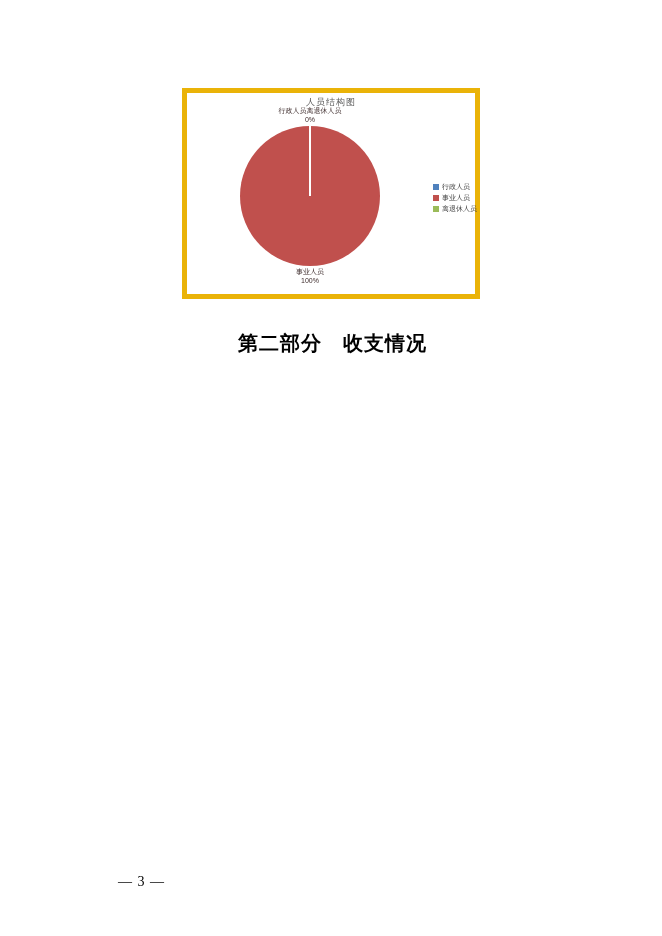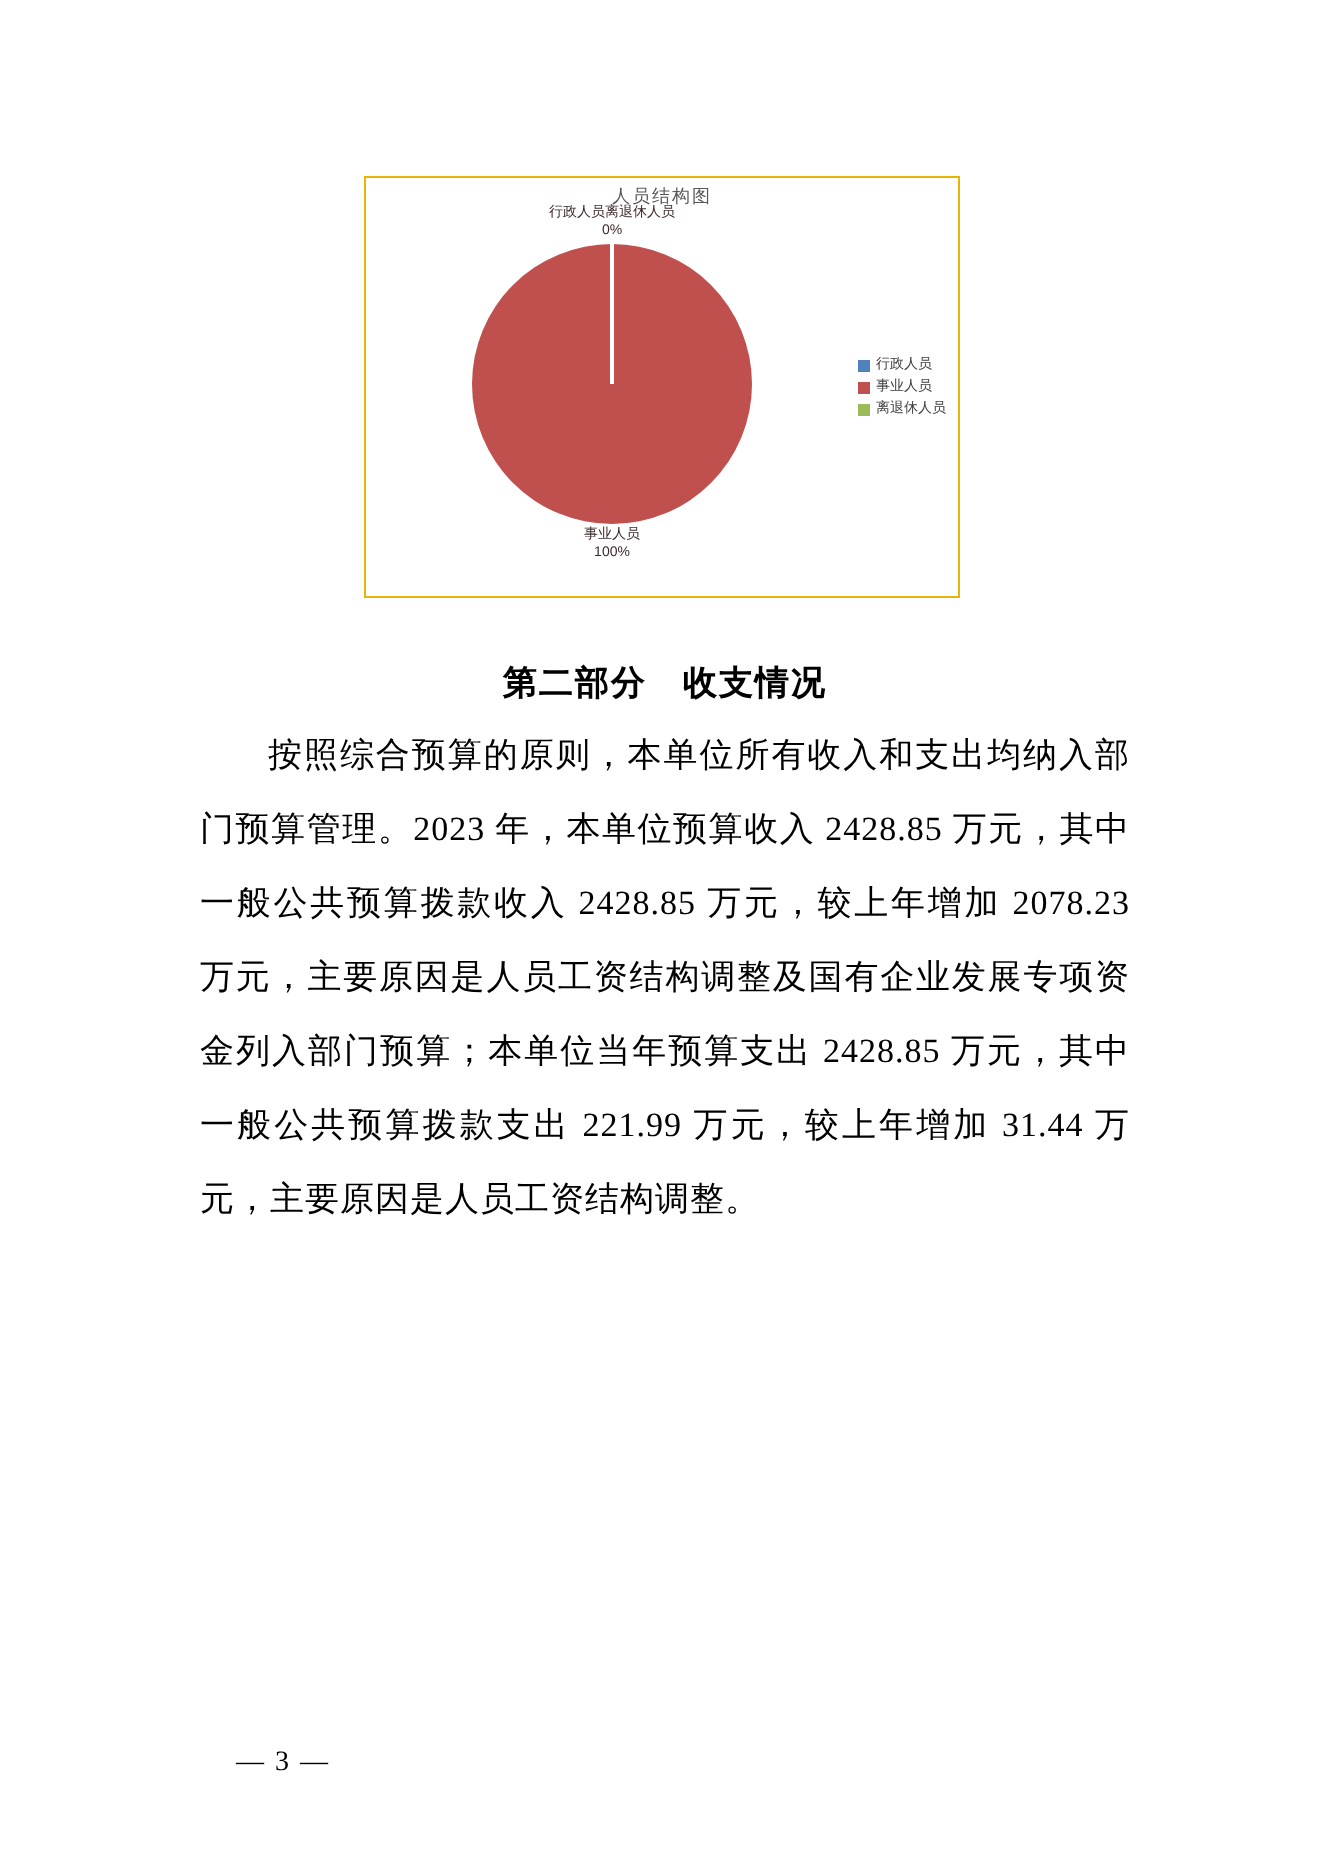--- a/index.html
+++ b/index.html
@@ -17,21 +17,21 @@
     background: #fff;
   }
   .content {
     padding: 0 97px 0 100px;
   }
   
   .chart-box {
     position: relative;
     margin: 88px 0 0 82px; 
     width: 298px; height: 211px;
-    border: 1px solid #eab308;
+    border: 5px solid #eab308;
     background: #fff;
     font-family: "Liberation Sans", "DejaVu Sans", sans-serif;
   }
   .chart-title {
     position: absolute; top: 3px; left: 0; width: 100%;
     text-align: center;
     font-size: 9px; letter-spacing: 1px; color: #595959;
   }
   .chart-top-labels {
     position: absolute; top: 13px; left: 123px;
@@ -66,21 +66,21 @@
     width: 6px; height: 6px;
     margin-right: 3px;
     flex: 0 0 auto;
   }
   
   .part-heading {
     margin: 31px 0 0 0;
     text-align: center;
     font-family: Liberation Sans, sans-serif;
     font-weight: bold;
-    font-size: 17px;
+    font-size: 20px;
     letter-spacing: 1px;
   }
   .section-heading {
     margin: 15px 0 0 38px;
     font-family: "Liberation Sans", "DejaVu Sans", sans-serif;
     font-weight: bold;
     font-size: 16.5px;
   }
   .sub-heading {
     margin: 13px 0 0 55px;
@@ -138,20 +138,19 @@
           <span class="legend-swatch" style="background-color: rgb(155, 187, 89);"></span>
           <span>离退休人员</span>
         </div>
       </div>
     </div>
 
     <div class="part-heading">第二部分　收支情况</div>
 
 
 
-    <p class="body-para">按照综合预算的原则，本单位所有收入和支出均纳入部门预算管理。2023 年，本单位预算收入 2428.85 万元，其中一般公共预算拨款收入 2428.85 万元，较上年增加 2078.23 万元，主要原因是人员工资结构调整及国有企业发展专项资金列入部门预算；本单位当年预算支出 2428.85 万元，其中一般公共预算拨款支出 221.99 万元，较上年增加 31.44 万元，主要原因是人员工资结构调整。</p>
 
 
 
   </div>
 
   <div class="page-footer">— 3 —</div>
 </div>
 
 </body></html>

